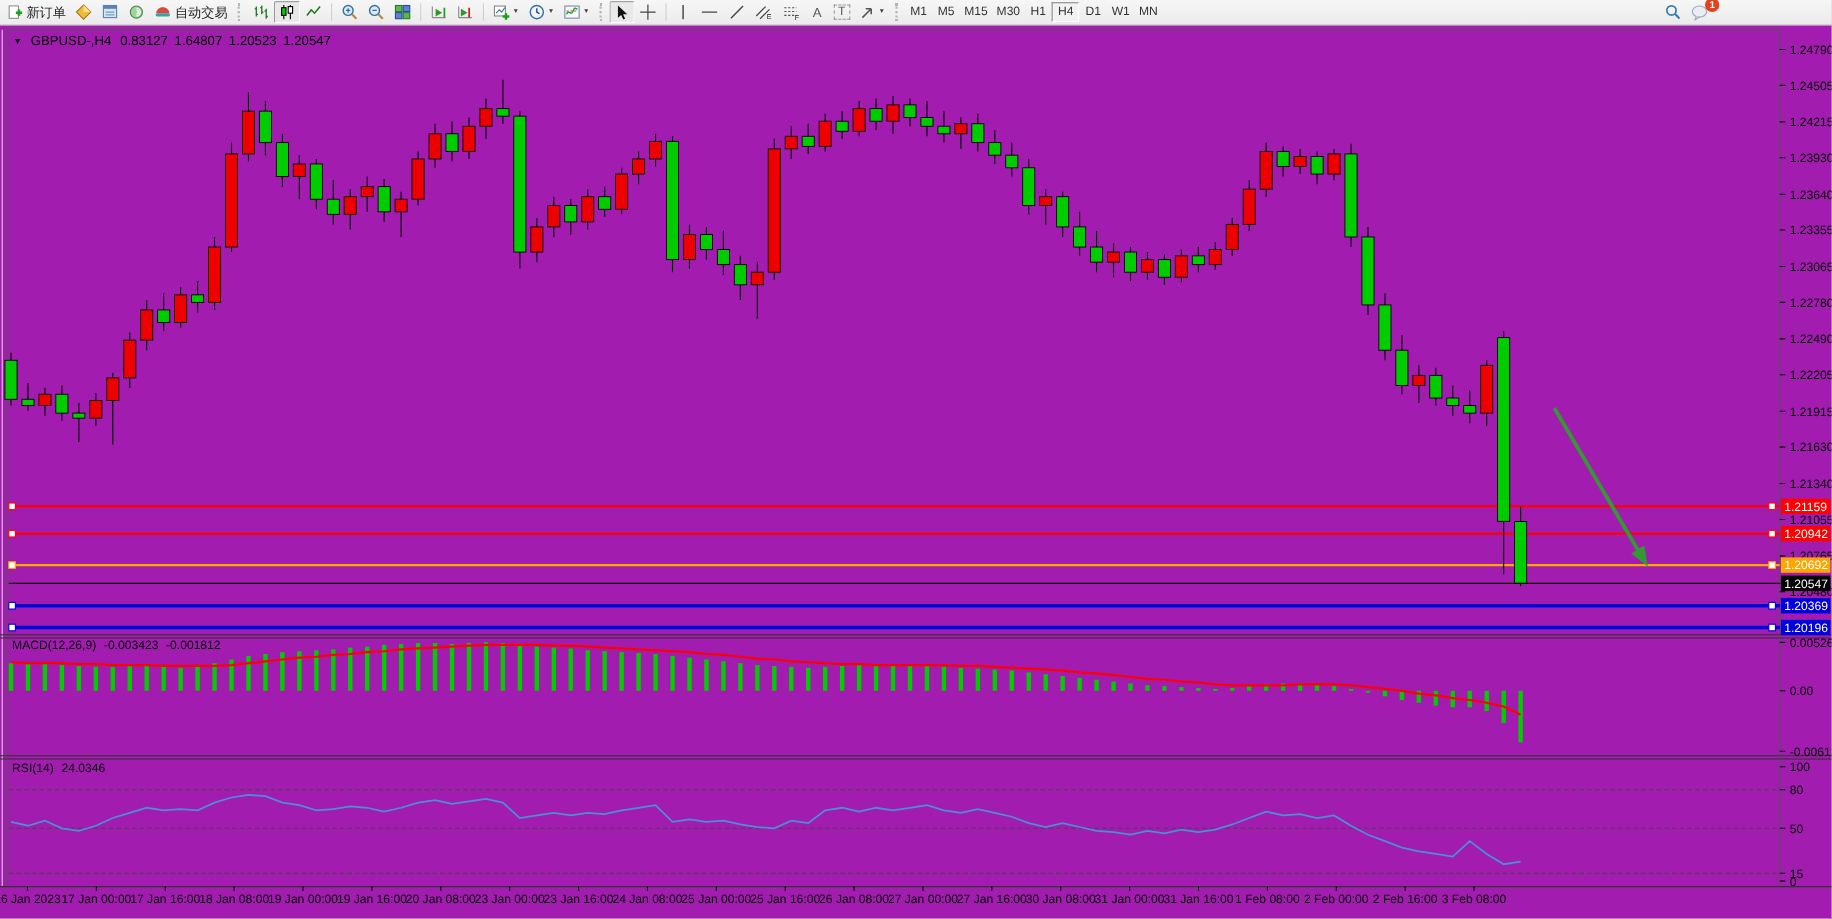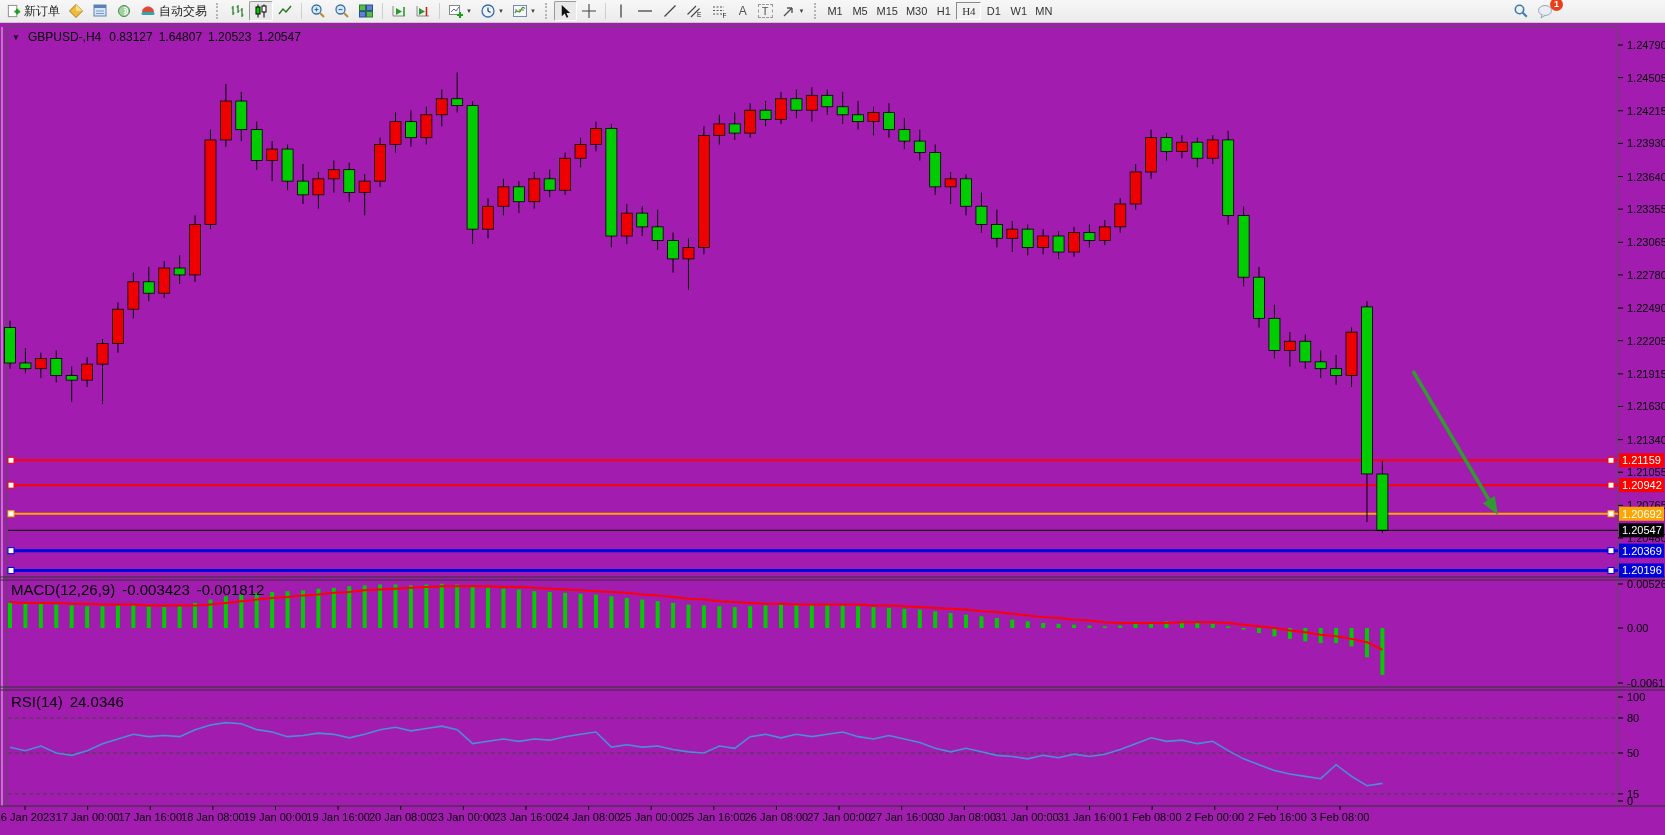--- a/index.html
+++ b/index.html
@@ -11,29 +11,29 @@
     display:flex; align-items:center; padding:0 2px; z-index:5; }
   .tb-btn { height:20px; min-width:22px; display:flex; align-items:center; justify-content:center;
     padding:1px 3px; border:1px solid transparent; border-radius:2px; color:#222; font-size:12px; }
   .tb-btn.labeled { gap:3px; }
   .tb-btn.pressed { background:#e9e9e9; border-color:#9a9a9a #ffffff #ffffff #9a9a9a; }
   .tb-btn .caret { font-size:6px; color:#444; margin-left:2px; }
   .grip { width:4px; height:16px; margin:0 5px; border-left:2px dotted #b5b5b5; }
   .vsep { width:1px; height:16px; background:#cfcfcf; margin:0 4px; }
   .tf-btn { height:18px; min-width:25px; font-size:11px; color:#333;
     display:flex; align-items:center; justify-content:center; padding:0 3px; border:1px solid transparent; }
-  .tf-btn.pressed { background:#f2f2f2; border-color:#8a8a8a #ffffff #ffffff #8a8a8a;font-family:Liberation Serif, serif; }
+  .tf-btn.pressed { background:#f2f2f2; border-color:#8a8a8a #ffffff #ffffff #8a8a8a; }
   .spacer { flex:1; }
   .badge { position:absolute; right:-6px; top:-4px; background:#e8401c; color:#fff; font-size:9px;
     min-width:13px; height:13px; border-radius:7px; text-align:center; line-height:13px; font-weight:bold; }
   .chat-wrap { position:relative; margin-right:105px; }
   
   #chartwin { position:absolute; left:0; top:23px; width:1665px; height:812px; background:#a21caf; }
   #plot { position:absolute; left:0; top:0; }
-  .overlay { position:absolute; font-size:15px; color:#000; white-space:nowrap; z-index:3; }
+  .overlay { position:absolute; font-size:11px; color:#000; white-space:nowrap; z-index:3; }
   .title-row { left:12px; top:7px; font-size:12px; display:flex; gap:8px; align-items:center; }
   .title-row .menu-caret { font-size:8px; }
   .ind-label { display:flex; gap:7px; }
 </style>
 </head>
 <body>
 
 <div class="toolbar">
   <div class="tb-btn labeled">
     <svg width="15" height="15" viewBox="0 0 16 16">

